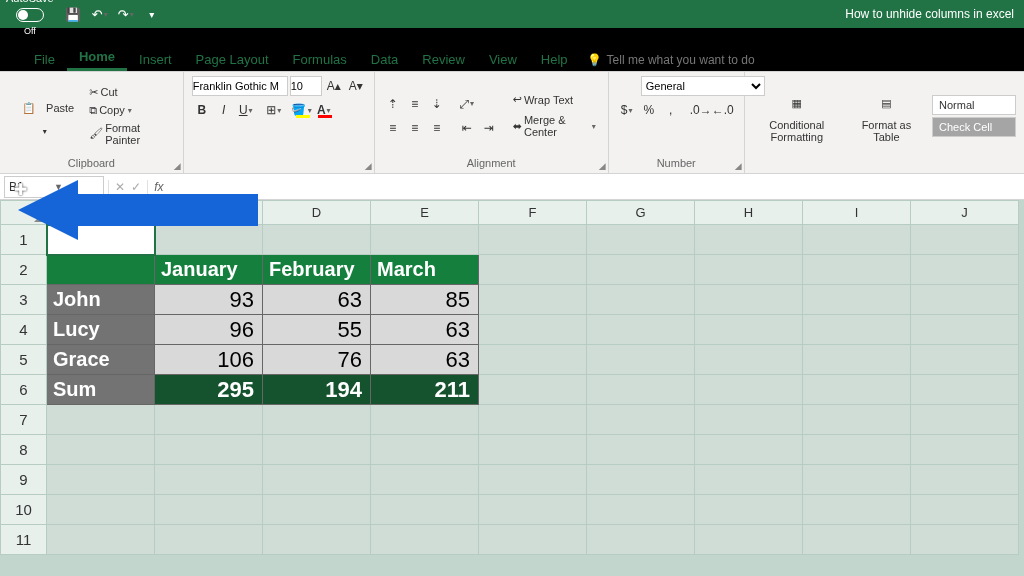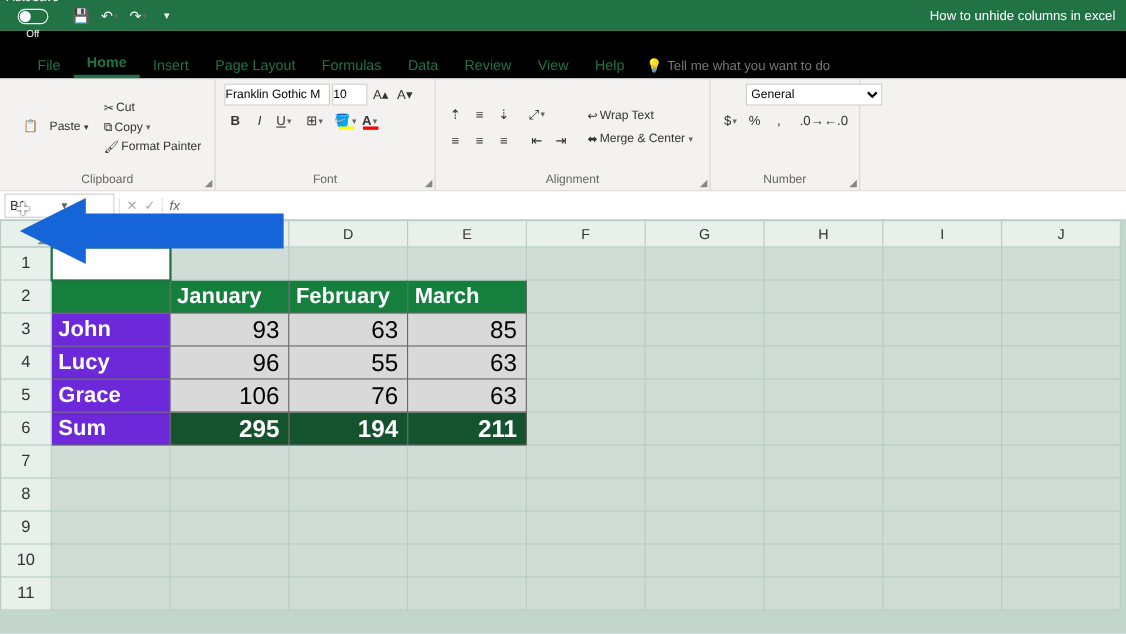--- a/index.html
+++ b/index.html
@@ -51,21 +51,21 @@
   .grid-area { position: relative; overflow: hidden; height: calc(576px - 28px - 26px - 102px - 26px); background: #c2d6ce; }
   table.sheet { border-collapse: collapse; table-layout: fixed; }
   .colhead th, .rowhead { background: #e8f0ec; border: 1px solid #b7ccc3; font-weight: normal; font-size: 13px; color: #333; text-align: center; }
   .corner { background: #dce8e2; border: 1px solid #b7ccc3; width: 46px; height: 24px; position: relative; }
   .corner::after { content: ""; position: absolute; right: 2px; bottom: 2px; width: 0; height: 0; border-style: solid; border-width: 0 0 10px 10px; border-color: transparent transparent #888 transparent; }
   .colhead th { height: 24px; }
   .rowhead { width: 46px; height: 30px; font-size: 15px; }
   td.cell { border: 1px solid #b7ccc3; background: #d0ddd7; height: 30px; font-size: 18px; padding: 0 6px; }
   td.cell.active { background: #fff; outline: 2px solid #217346; outline-offset: -1px; }
   td.tbl-header { background: #15803d; color: #fff; font-weight: 700; font-size: 20px; border: 1px solid #666; }
-  td.tbl-side { background: #6d28d9; color: #fff; font-weight: 600; font-size: 20px; border: 1px solid #666; }
+  td.tbl-side { background: #737373; color: #fff; font-weight: 600; font-size: 20px; border: 1px solid #666; }
   td.tbl-val { background: #d9d9d9; color: #000; font-size: 22px; text-align: right; border: 1px solid #666; padding-right: 8px; }
   td.tbl-sum { background: #14532d; color: #fff; font-weight: 600; font-size: 22px; text-align: right; border: 1px solid #666; padding-right: 8px; }
 
   
   .arrow { position: absolute; top: 180px; left: 18px; z-index: 50; pointer-events: none; }
   .plus-cursor { position: absolute; top: 180px; left: 14px; z-index: 60; font-size: 16px; color: #fff; text-shadow: 0 0 2px #000; pointer-events: none; }
 </style>
 </head>
 <body>
 
@@ -149,21 +149,20 @@
         <span style="width:4px;"></span>
         <span class="icon-cell dd">⊞</span>
         <span style="width:4px;"></span>
         <span class="icon-cell dd" style="position:relative;">🪣<span style="position:absolute;bottom:1px;left:3px;width:14px;height:3px;background:#ffff00;"></span></span>
         <span class="icon-cell dd" style="position:relative;">
             <b>A</b>
             <span style="position:absolute;bottom:1px;left:3px;width:14px;height:3px;background:#ff0000;"></span>
           </span>
       </div>
     </div>
-    <div class="group-label">Font</div>
     <span class="launcher">◢</span>
   </div>
 
   <div class="group" style="width:250px;">
     <div class="group-body">
       <div class="stack" style="gap:4px;">
         <div class="row">
           <span class="icon-cell">⇡</span>
           <span class="icon-cell">≡</span>
           <span class="icon-cell">⇣</span>
@@ -205,20 +204,39 @@
         <span class="icon-cell">,</span>
         <span style="width:6px;"></span>
         <span class="icon-cell">.0→</span>
         <span class="icon-cell">←.0</span>
       </div>
     </div>
     <div class="group-label">Number</div>
     <span class="launcher">◢</span>
   </div>
 
+  <div class="group" style="border-right:none;">
+    <div class="group-body">
+      <div class="btn-lg">
+        <span class="ico">▦</span>
+        <span style="white-space:pre;">Conditional
+Formatting</span>
+      </div>
+      <div class="btn-lg">
+        <span class="ico">▤</span>
+        <span style="white-space:pre;">Format as
+Table</span>
+      </div>
+      <div class="stack" style="gap:2px;">
+        <div class="style-box style-normal">Normal</div>
+        <div class="style-box style-check">Check Cell</div>
+      </div>
+    </div>
+    <div class="group-label">&nbsp;</div>
+  </div>
 </div>
 
 <div class="fbar">
   <div class="namebox">
     <span>B1</span>
     <span style="font-size:9px;color:#666;">▼</span>
   </div>
   <div class="fx-btns">
     <span>✕</span>
     <span>✓</span>

